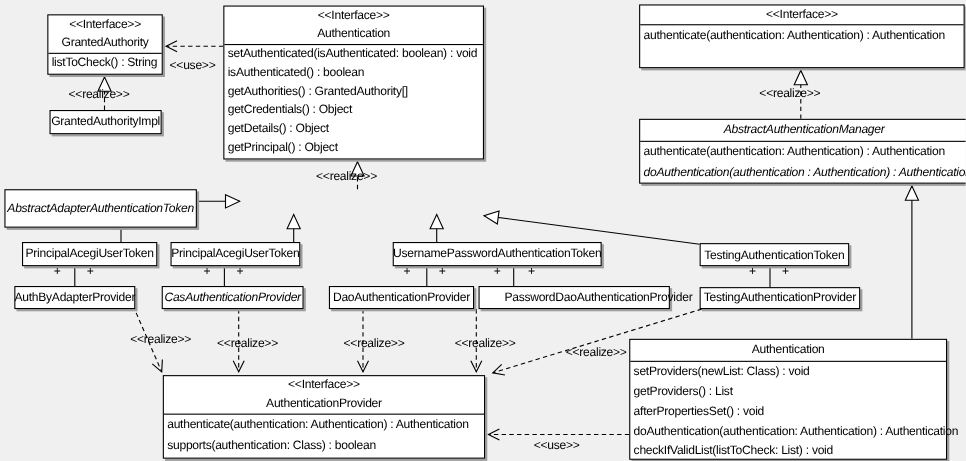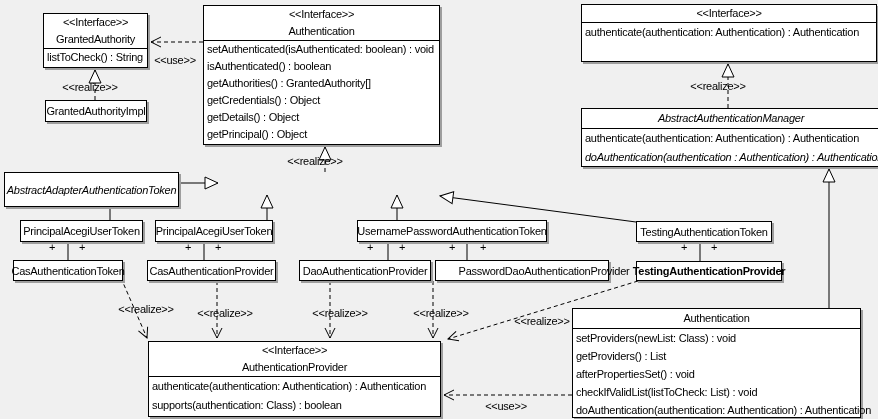--- a/index.html
+++ b/index.html
@@ -129,55 +129,55 @@
 
   <div class="uml-box name-only" style="left:357px;top:220px;width:190px;height:22px;">
     <span>UsernamePasswordAuthenticationToken</span>
   </div>
 
   <div class="uml-box name-only" style="left:636px;top:221px;width:136px;height:21px;">
     <span>TestingAuthenticationToken</span>
   </div>
 
   <div class="uml-box name-only" style="left:13px;top:260px;width:110px;height:21px;">
-    <span>CasAuthenticationToken</span>
-  </div>
-
-  <div class="uml-box name-only" style="left:147px;top:260px;width:129px;height:21px;">
+    <span>AuthByAdapterProvider</span>
+  </div>
+
+  <div class="uml-box name-only" style="left:147px;top:260px;width:129px;height:21px;font-style:italic;">
     <span>CasAuthenticationProvider</span>
   </div>
 
   <div class="uml-box name-only" style="left:299px;top:260px;width:132px;height:21px;">
     <span>DaoAuthenticationProvider</span>
   </div>
 
   <div class="uml-box name-only" style="left:435px;top:260px;width:174px;height:21px;padding-left:44px;">
     <span>PasswordDaoAuthenticationProvider</span>
   </div>
 
-  <div class="uml-box name-only" style="left:636px;top:261px;width:146px;height:20px;font-weight:bold;">
+  <div class="uml-box name-only" style="left:636px;top:261px;width:146px;height:20px;">
     <span>TestingAuthenticationProvider</span>
   </div>
 
   <div class="uml-box" style="left:148px;top:341px;width:293px;height:76px;">
     <div class="st">&lt;&lt;Interface&gt;&gt;</div>
     <div class="nm">AuthenticationProvider</div>
     <div class="sep"></div>
     <div class="m m19">authenticate(authentication: Authentication) : Authentication</div>
     <div class="m m19">supports(authentication: Class) : boolean</div>
   </div>
 
   <div class="uml-box" style="left:572px;top:308px;width:289px;height:110px;">
     <div class="nm m19">Authentication</div>
     <div class="sep"></div>
     <div class="m m18">setProviders(newList: Class) : void</div>
     <div class="m m18">getProviders() : List</div>
     <div class="m m18">afterPropertiesSet() : void</div>
+    <div class="m m18">doAuthentication(authentication: Authentication) : Authentication</div>
     <div class="m m18">checkIfValidList(listToCheck: List) : void</div>
-    <div class="m m18">doAuthentication(authentication: Authentication) : Authentication</div>
   </div>
 
   <div class="edge-label" style="left:175px;top:60px;">&lt;&lt;use&gt;&gt;</div>
   <div class="edge-label" style="left:90px;top:87px;">&lt;&lt;realize&gt;&gt;</div>
   <div class="edge-label" style="left:315px;top:161px;">&lt;&lt;realize&gt;&gt;</div>
   <div class="edge-label" style="left:718px;top:86px;">&lt;&lt;realize&gt;&gt;</div>
   <div class="edge-label" style="left:146px;top:309px;">&lt;&lt;realize&gt;&gt;</div>
   <div class="edge-label" style="left:225px;top:313px;">&lt;&lt;realize&gt;&gt;</div>
   <div class="edge-label" style="left:340px;top:313px;">&lt;&lt;realize&gt;&gt;</div>
   <div class="edge-label" style="left:441px;top:313px;">&lt;&lt;realize&gt;&gt;</div>

